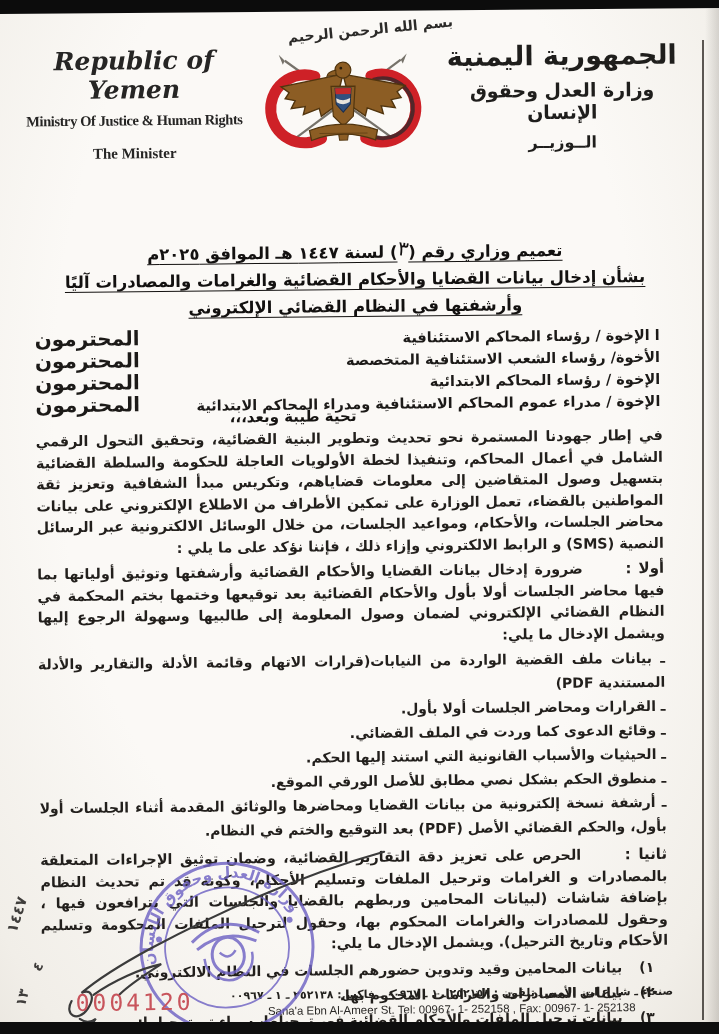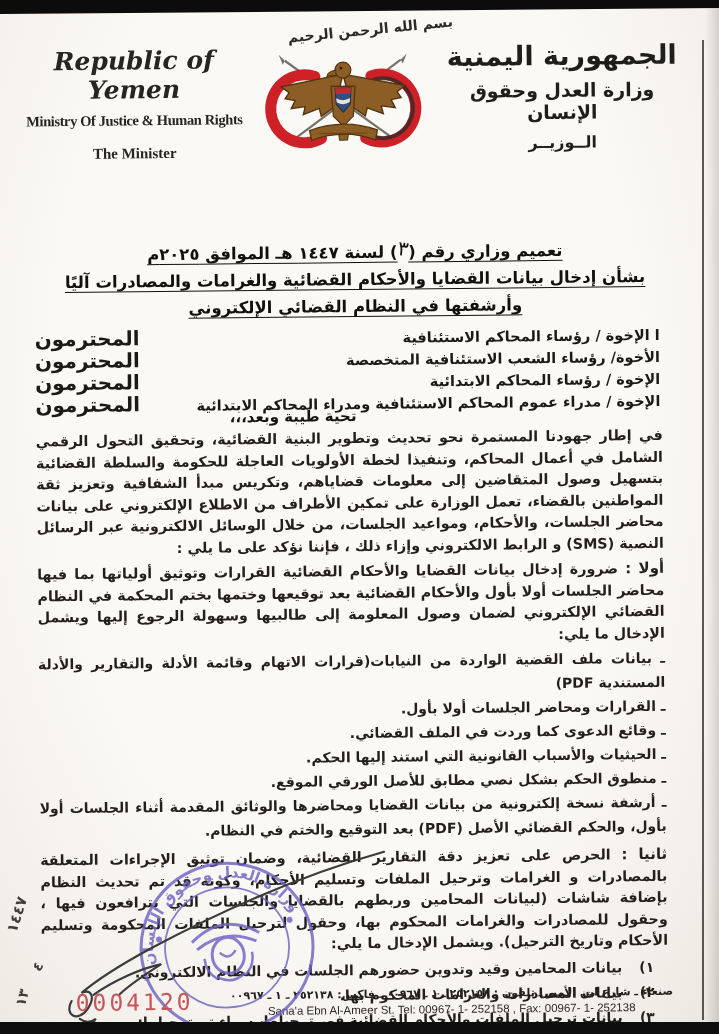--- a/index.html
+++ b/index.html
@@ -40,21 +40,21 @@
   .recipients{position:absolute;top:324px;left:36px;right:58px;direction:rtl;color:#1c1a18;}
   .rrow{display:flex;justify-content:space-between;align-items:baseline;height:22px;
         font-size:14.5px;font-weight:700;}
   .rrow .hon{font-size:20px;}
   .greeting{position:absolute;top:407px;right:362px;direction:rtl;font-size:15px;font-weight:700;color:#161412;white-space:nowrap;}
 
   
   .bodyflow{position:absolute;top:428px;left:36px;right:56px;direction:rtl;color:#221f1c;}
   .para{font-size:14.3px;font-weight:700;line-height:21.5px;text-align:justify;text-align-last:right;}
   .para .lead{text-indent:14px;display:inline;}
-  .sect-head{font-weight:900;font-size:15px;}
+  .sect-head{font-weight:900;font-size:15px;margin-left:36px;}
   .bullets{margin-top:2px;}
   .bullet{font-size:14px;font-weight:700;line-height:24px;text-align:justify;text-align-last:right;}
   .numlist{margin-top:3px;padding-right:14px;}
   .numitem{font-size:14px;font-weight:700;line-height:25px;display:flex;gap:14px;}
   .numitem .num{min-width:18px;}
   .p-first{margin-top:4px;}
   .p-second{margin-top:6px;}
 
   
   .footer{position:absolute;left:195px;right:22px;top:988px;text-align:center;}
@@ -149,21 +149,21 @@
       <span class="hon">المحترمون</span>
     </div>
   </div>
 
   <div class="greeting">تحية طيبة وبعد،،،</div>
 
   <div class="bodyflow">
     <div class="para"><span class="lead">في إطار جهودنا المستمرة نحو تحديث وتطوير البنية القضائية، وتحقيق التحول الرقمي الشامل في أعمال المحاكم، وتنفيذا لخطة الأولويات العاجلة للحكومة والسلطة القضائية بتسهيل وصول المتقاضين إلى معلومات قضاياهم، وتكريس مبدأ الشفافية وتعزيز ثقة المواطنين بالقضاء، تعمل الوزارة على تمكين الأطراف من الاطلاع الإلكتروني على بيانات محاضر الجلسات، والأحكام، ومواعيد الجلسات، من خلال الوسائل الالكترونية عبر الرسائل النصية (SMS) و الرابط الالكتروني وإزاء ذلك ، فإننا نؤكد على ما يلي :</span></div>
 
     <div class="para p-first">
-      <span class="sect-head">أولا :</span><span> ضرورة إدخال بيانات القضايا والأحكام القضائية القرارات وتوثيق أولياتها بما فيها محاضر الجلسات أولا بأول والأحكام القضائية بعد توقيعها وختمها بختم المحكمة في النظام القضائي الإلكتروني لضمان وصول المعلومة إلى طالبيها وسهولة الرجوع إليها ويشمل الإدخال ما يلي:</span>
+      <span class="sect-head">أولا :</span><span> ضرورة إدخال بيانات القضايا والأحكام القضائية وأرشفتها وتوثيق أولياتها بما فيها محاضر الجلسات أولا بأول والأحكام القضائية بعد توقيعها وختمها بختم المحكمة في النظام القضائي الإلكتروني لضمان وصول المعلومة إلى طالبيها وسهولة الرجوع إليها ويشمل الإدخال ما يلي:</span>
     </div>
     <div class="bullets">
       <div class="bullet">ـ بيانات ملف القضية الواردة من النيابات(قرارات الاتهام وقائمة الأدلة والتقارير والأدلة المستندية PDF)</div>
       <div class="bullet">ـ القرارات ومحاضر الجلسات أولا بأول.</div>
       <div class="bullet">ـ وقائع الدعوى كما وردت في الملف القضائي.</div>
       <div class="bullet">ـ الحيثيات والأسباب القانونية التي استند إليها الحكم.</div>
       <div class="bullet">ـ منطوق الحكم بشكل نصي مطابق للأصل الورقي الموقع.</div>
       <div class="bullet">ـ أرشفة نسخة إلكترونية من بيانات القضايا ومحاضرها والوثائق المقدمة أثناء الجلسات أولا بأول، والحكم القضائي الأصل (PDF) بعد التوقيع والختم في النظام.</div>
     </div>
 

